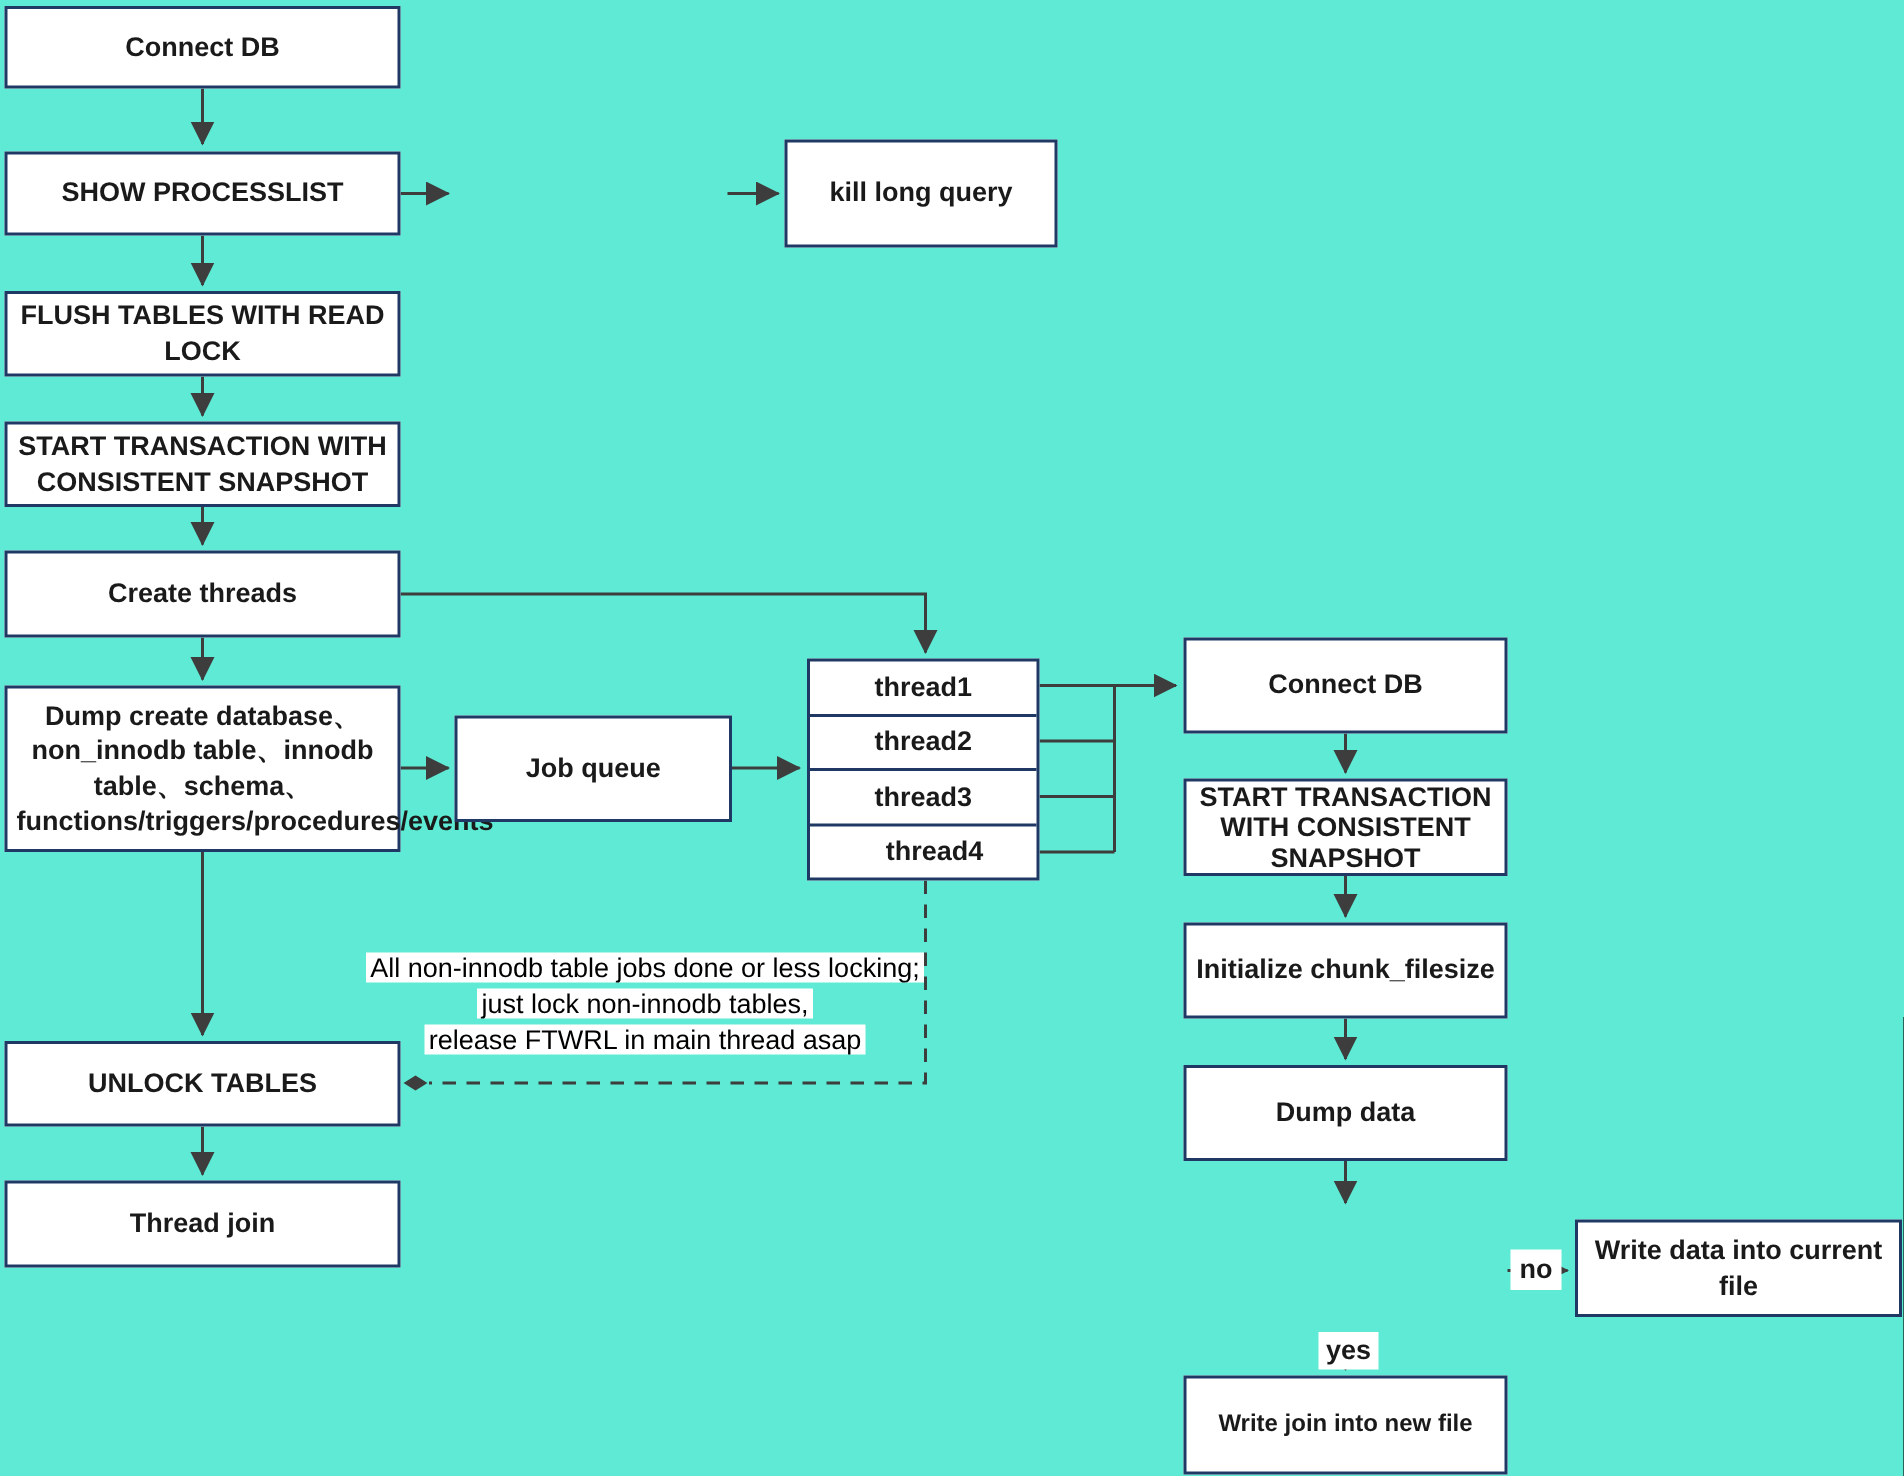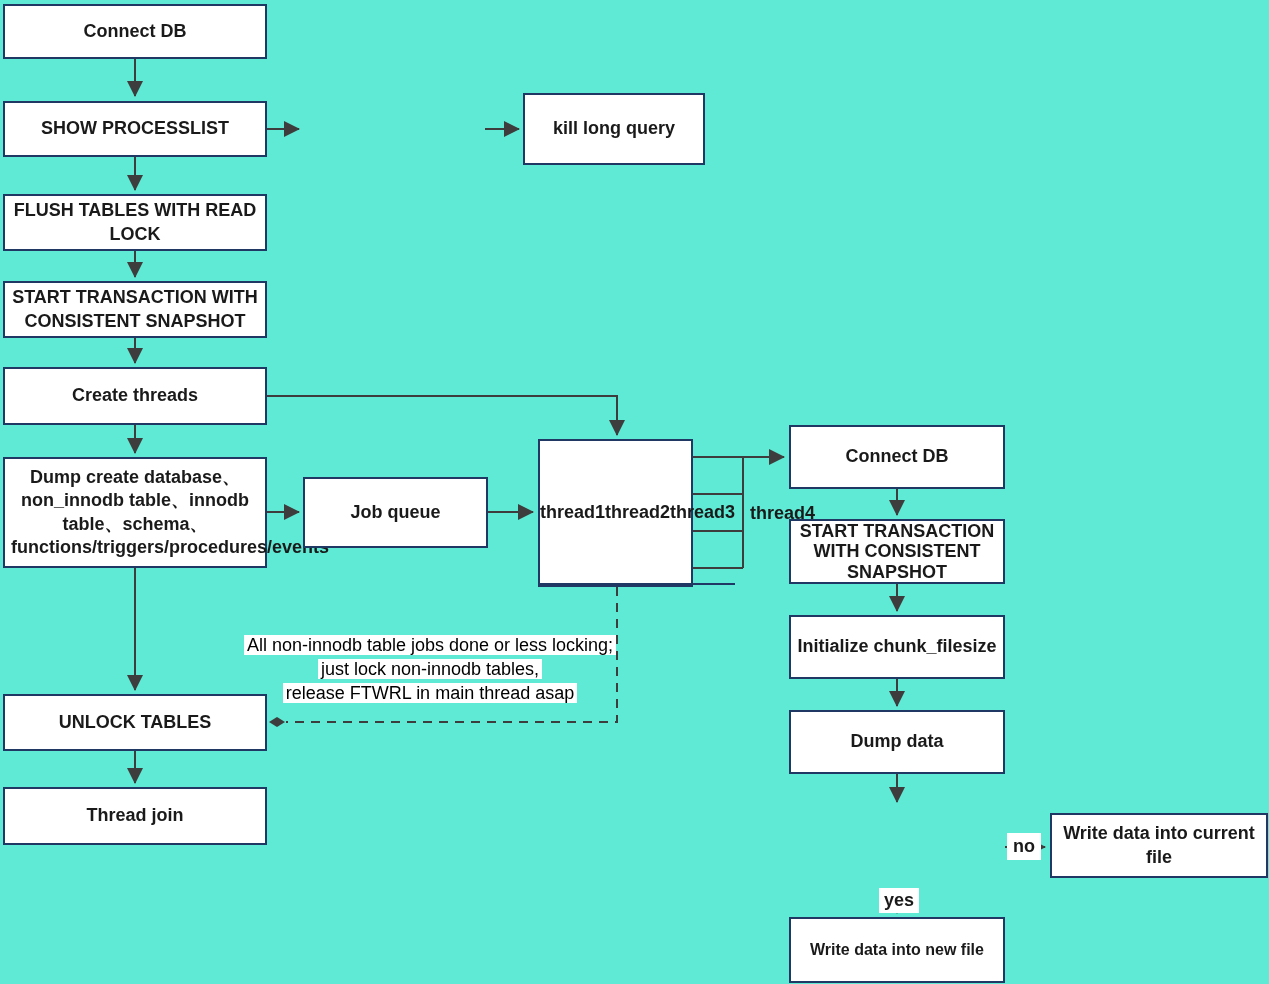--- a/index.html
+++ b/index.html
@@ -11,21 +11,21 @@
   .node{
     position:absolute;background:#fff;border:2px solid #1f3864;box-sizing:border-box;
     display:flex;align-items:center;justify-content:center;text-align:center;
     color:#1a1a1a;font-weight:bold;font-size:18px;line-height:1.28;padding:2px 6px;
   }
   .node .lbl{display:block;width:100%;}
   .node.tight{line-height:1.12;padding:1px 4px;}
   .node.xs{font-size:16px;}
   .threads{
     position:absolute;background:#fff;border:2px solid #1f3864;box-sizing:border-box;
-    display:flex;flex-direction:row;
+    display:flex;flex-direction:column;
   }
   .thread-row{
     flex:1;display:flex;align-items:center;justify-content:center;
     color:#1a1a1a;font-weight:bold;font-size:18px;border-bottom:2px solid #1f3864;
   }
   .thread-row:last-child{border-bottom:none;margin-left:15px;}
   .decision{position:absolute;display:flex;align-items:center;justify-content:center;}
   .decision svg{position:absolute;left:0;top:0;}
   .decision .lbl{
     position:relative;z-index:1;width:160px;text-align:center;color:#1a1a1a;
@@ -152,16 +152,16 @@
     <span>no</span>
   </div>
   <div class="elabel" style="left:879px;top:888px;width:40px;height:25px">
     <span>yes</span>
   </div>
 
   <div class="node" style="left:1050px;top:813px;width:218px;height:65px">
     <span class="lbl">Write data into current file</span>
   </div>
   <div class="node xs" style="left:789px;top:917px;width:216px;height:66px">
-    <span class="lbl">Write data into new file</span>
+    <span class="lbl">Write join into new file</span>
   </div>
 
 </div>
 
 </body></html>

